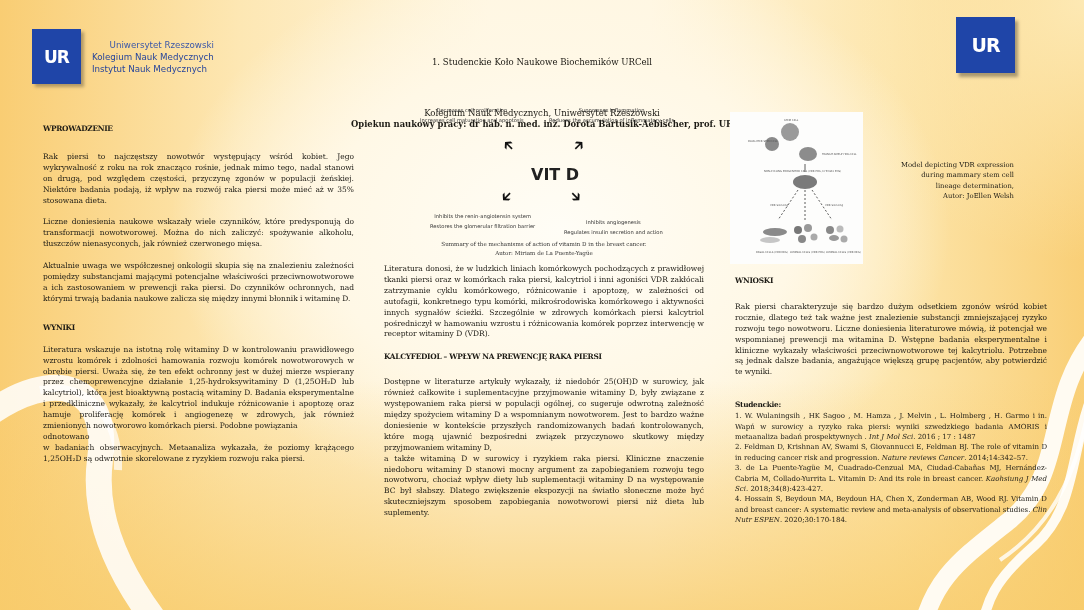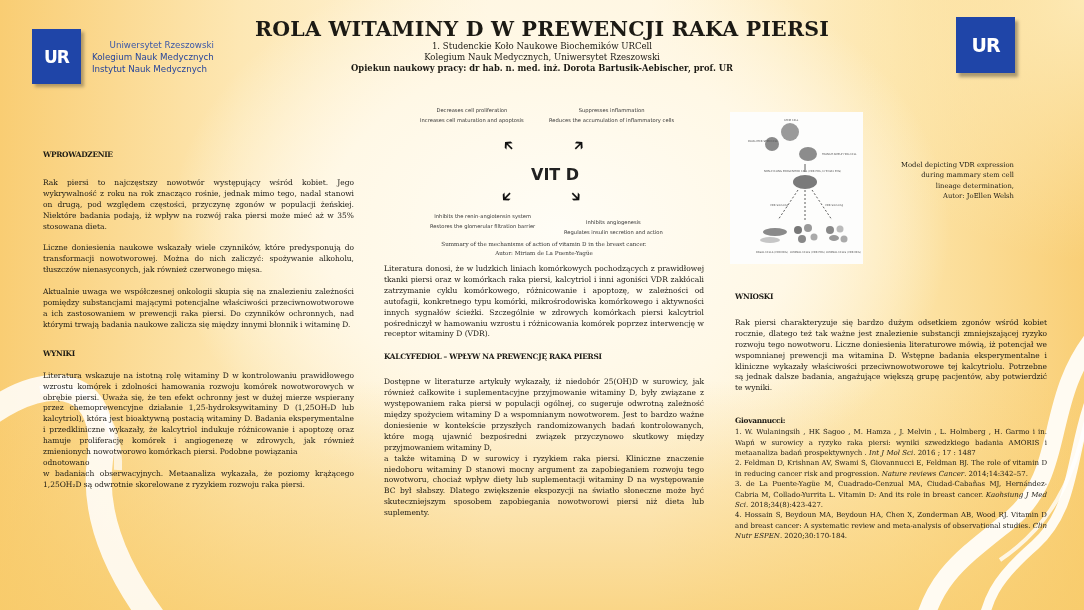--- a/index.html
+++ b/index.html
@@ -30,30 +30,30 @@
   .logo-right {
     position: absolute; left: 956px; top: 17px; width: 59px; height: 56px;
     background: #1f45a8; box-shadow: 3px 4px 3px rgba(90,80,60,0.5);
     display: flex; align-items: center; justify-content: center;
   }
   .logo-right span { color: #fff; font-family: "DejaVu Sans", sans-serif; font-weight: bold; font-size: 19px; letter-spacing: -1px; }
 
   .header { position: absolute; left: 240px; width: 604px; top: 17px; text-align: center; }
   .title { font-family: "DejaVu Serif", serif; font-weight: bold; font-size: 20.5px; letter-spacing: 0.2px; line-height: 24px; }
   .authors { font-weight: bold; font-size: 8.6px; line-height: 11px; margin-top: 1px; }
-  .affil { font-size: 8.6px; line-height: 11px; }
+  .affil { font-size: 8.6px; line-height: 11px; margin-top: 40px; }
   .supervisor { font-weight: bold; font-size: 8.4px; line-height: 11px; }
 
   
   .col { position: absolute; font-size: 7.5px; line-height: 10.9px; }
   .col p { margin: 0; text-align: justify; }
   .heading { font-weight: bold; font-size: 7.4px; letter-spacing: -0.3px; }
-  #col-left { left: 43px; width: 311px; top: 150px; }
+  #col-left { left: 43px; width: 311px; top: 124px; }
   #col-mid { left: 384px; width: 320px; top: 264px; }
-  #col-right { left: 735px; width: 312px; top: 292px; }
+  #col-right { left: 735px; width: 312px; top: 276px; }
   .center { text-align: left; }
 
   
   .fig1 { position: absolute; left: 384px; top: 100px; width: 320px; height: 160px; }
   .fig1 .lbl { position: absolute; font-family: "DejaVu Sans", sans-serif; font-size: 5.2px; line-height: 9.5px; color: #333; text-align: center; white-space: nowrap; }
   .fig1 .vitd { position: absolute; left: 147px; top: 65px; font-family: "DejaVu Sans", sans-serif; font-weight: bold; font-size: 16px; color: #222; }
   .fig1 .arrow { position: absolute; font-size: 14px; color: #111; line-height: 14px; font-family: "DejaVu Sans", sans-serif; }
   .fig1 .caption { position: absolute; left: 0; width: 320px; top: 140px; text-align: center; font-size: 5.6px; line-height: 9px; color: #333; }
 
   
@@ -84,21 +84,20 @@
     <div>Uniwersytet Rzeszowski</div>
     <div>Kolegium Nauk Medycznych</div>
     <div>Instytut Nauk Medycznych</div>
   </div>
 </div>
 <div class="logo-right">
     <span>UR</span>
   </div>
 
 <div class="header">
-  <div class="title">ROLA WITAMINY D W PREWENCJI RAKA PIERSI</div>
   <div class="affil">1. Studenckie Koło Naukowe Biochemików URCell</div>
   <div class="affil">Kolegium Nauk Medycznych, Uniwersytet Rzeszowski</div>
   <div class="supervisor">Opiekun naukowy pracy: dr hab. n. med. inż. Dorota Bartusik-Aebischer, prof. UR</div>
 </div>
 
 <div class="col" id="col-left">
   <div class="heading">WPROWADZENIE</div>
   <div style="height:17px"></div>
   <p>Rak piersi to najczęstszy nowotwór występujący wśród kobiet. Jego wykrywalność z roku na rok znacząco rośnie, jednak mimo tego, nadal stanowi on drugą, pod względem częstości, przyczynę zgonów w populacji żeńskiej. Niektóre badania podają, iż wpływ na rozwój raka piersi może mieć aż w 35% stosowana dieta.</p>
   <div style="height:11px"></div>
@@ -188,20 +187,20 @@
   <div>during mammary stem cell</div>
   <div>lineage determination,</div>
   <div>Autor: JoEllen Welsh</div>
 </div>
 
 <div class="col" id="col-right">
   <div class="heading">WNIOSKI</div>
   <div style="height:15px"></div>
   <p>Rak piersi charakteryzuje się bardzo dużym odsetkiem zgonów wśród kobiet rocznie, dlatego też tak ważne jest znalezienie substancji zmniejszającej ryzyko rozwoju tego nowotworu. Liczne doniesienia literaturowe mówią, iż potencjał we wspomnianej prewencji ma witamina D. Wstępne badania eksperymentalne i kliniczne wykazały właściwości przeciwnowotworowe tej kalcytriolu. Potrzebne są jednak dalsze badania, angażujące większą grupę pacjentów, aby potwierdzić te wyniki.</p>
   <div style="height:22px"></div>
-  <div class="heading">Giovannucci:</div>
+  <div class="heading">Studenckie:</div>
   <div class="refs">
     <p><span>1. W. Wulaningsih , HK Sagoo , M. Hamza , J. Melvin , L. Holmberg , H. Garmo i in. Wapń w surowicy a ryzyko raka piersi: wyniki szwedzkiego badania AMORIS i metaanaliza badań prospektywnych . </span><i>Int J Mol Sci</i><span>. 2016 ; 17 : 1487</span></p>
     <p><span>2. Feldman D, Krishnan AV, Swami S, Giovannucci E, Feldman BJ. The role of vitamin D in reducing cancer risk and progression. </span><i>Nature reviews Cancer</i><span>. 2014;14:342–57.</span></p>
     <p><span>3. de La Puente-Yagüe M, Cuadrado-Cenzual MA, Ciudad-Cabañas MJ, Hernández-Cabria M, Collado-Yurrita L. Vitamin D: And its role in breast cancer. </span><i>Kaohsiung J Med Sci</i><span>. 2018;34(8):423-427.</span></p>
     <p><span>4. Hossain S, Beydoun MA, Beydoun HA, Chen X, Zonderman AB, Wood RJ. Vitamin D and breast cancer: A systematic review and meta-analysis of observational studies. </span><i>Clin Nutr ESPEN</i><span>. 2020;30:170-184.</span></p>
   </div>
 </div>
 
 </body></html>

